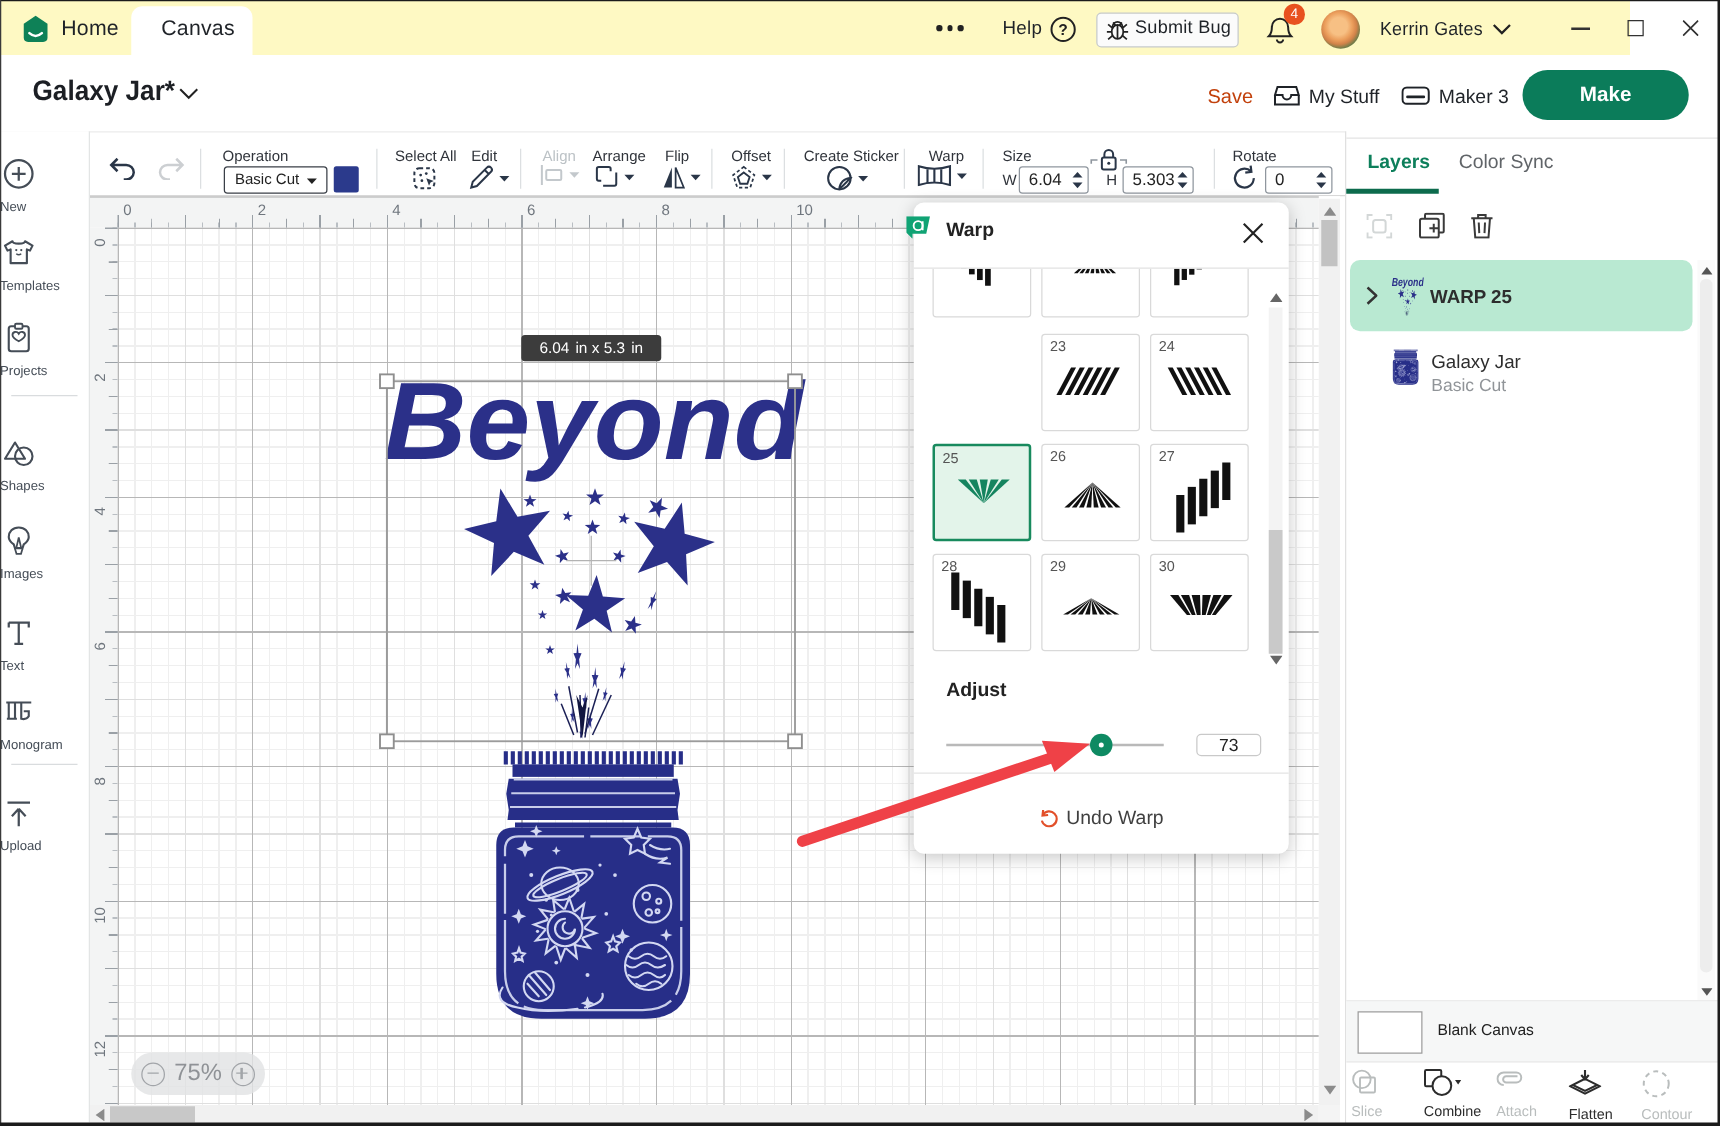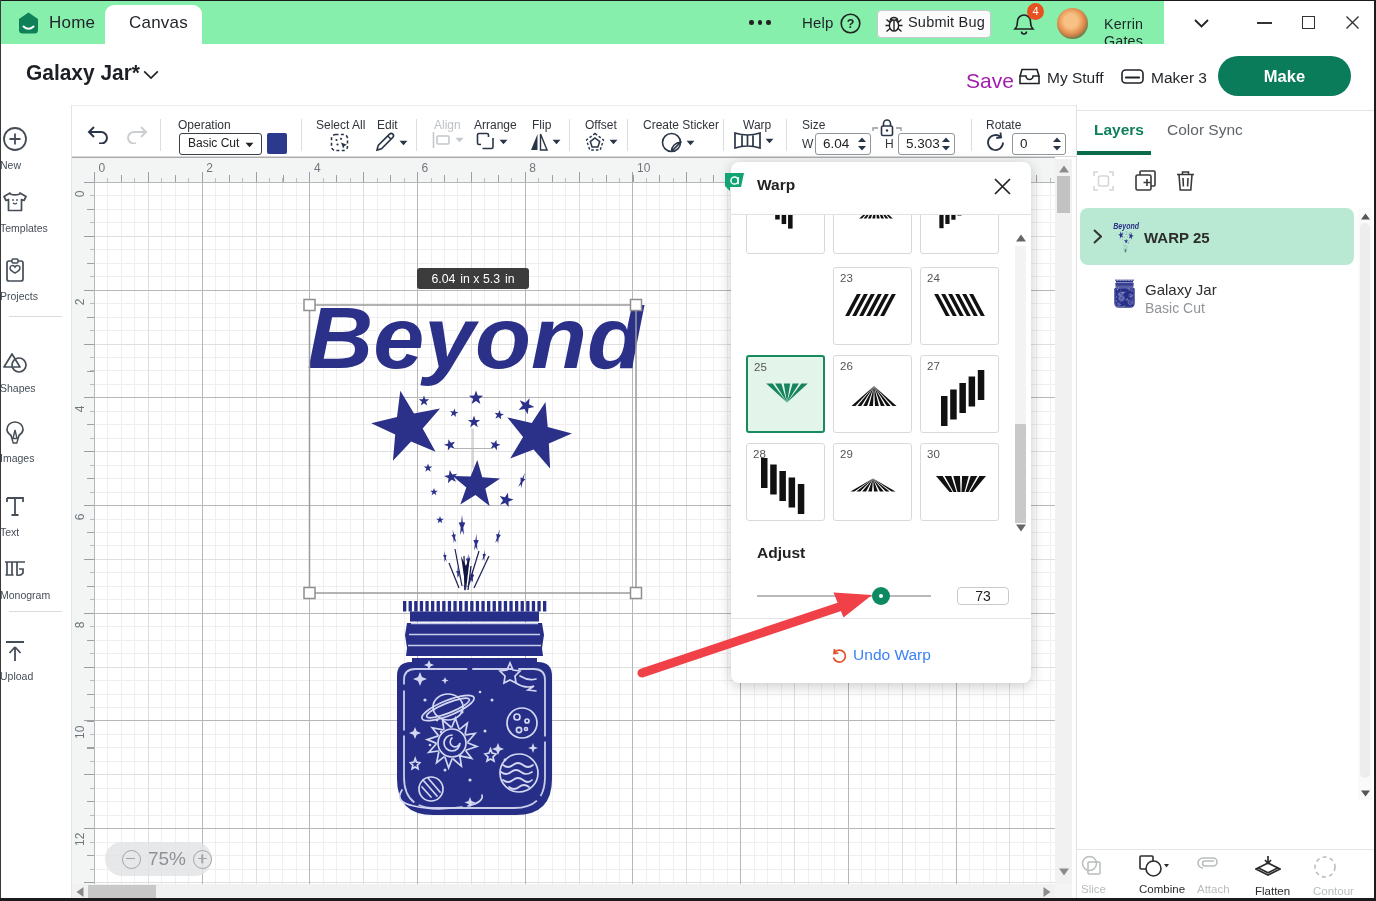--- a/index.html
+++ b/index.html
@@ -2,21 +2,21 @@
 <html><head><meta charset="utf-8"><style>
 *{margin:0;padding:0;box-sizing:border-box}
 html,body{width:1376px;height:901px;overflow:hidden;font-family:"Liberation Sans",sans-serif;background:#fff;position:relative}
 .abs{position:absolute}
 
 #wtop{position:absolute;left:0;top:0;width:1376px;height:1px;background:#1b1b1b;z-index:90}
 #wleft{position:absolute;left:0;top:0;width:1px;height:901px;background:#3a3a3a;z-index:90}
 #wright{position:absolute;right:0;top:0;width:2px;height:901px;background:#1b1b1b;z-index:90}
 #wbot{position:absolute;left:0;bottom:0;width:1376px;height:3px;background:#1b1b1b;z-index:90}
 
-#topbar{position:absolute;left:0;top:0;width:1164px;height:44px;background:#86efac}
+#topbar{position:absolute;left:0;top:0;width:1304px;height:44px;background:#fef9c3}
 #cantab{position:absolute;left:105px;top:5px;width:97px;height:39px;background:#fff;border-radius:9px 9px 0 0}
 #topbar .lbl{position:absolute;top:13px;font-size:17px;color:#1f2328;letter-spacing:0.2px}
 
 #bar2{position:absolute;left:0;top:44px;width:1376px;height:61px;background:#fff}
 
 #toolbar{position:absolute;left:0;top:105px;width:1076px;height:52px;background:#fff;border-top:1px solid #ececec;border-bottom:1px solid #d8d8d8}
 .tlab{position:absolute;top:12px;font-size:12px;color:#30343b;white-space:nowrap}
 .tlab.dis{color:#bcc2c6}
 .tsep{position:absolute;top:13px;height:32px;width:1px;background:#dcdfe1}
 .trow{position:absolute;top:26px;display:flex;align-items:center}
@@ -43,42 +43,42 @@
 #rulertop span{position:absolute;top:3px;font-size:12px;color:#6f767e}
 #rulerleft{position:absolute;left:0;top:25px;width:22px;height:702px;background:#f3f4f4;
  background-image:
  repeating-linear-gradient(to bottom,#9aa0a6 0 1px,transparent 1px 53.85px),
  repeating-linear-gradient(to bottom,#9aa0a6 0 1px,transparent 1px 26.925px),
  repeating-linear-gradient(to bottom,#b9bec3 0 1px,transparent 1px 13.4625px);
  background-size:10px 100%,7px 100%,4px 100%;background-position:right 0 top 0px,right 0 top 26.9px,right 0 top 0px;background-repeat:no-repeat}
 #rulerleft span{position:absolute;left:2px;font-size:12px;color:#6f767e;transform:rotate(-90deg);transform-origin:center;width:12px;text-align:center}
 #cansvg{position:absolute;left:22px;top:25px}
 
-#zoom{position:absolute;left:33px;top:685px;width:107px;height:34px;border-radius:17px;background:rgba(225,226,228,0.8);display:flex;align-items:center;justify-content:flex-end;color:#8f9296;font-size:19px}
+#zoom{position:absolute;left:33px;top:685px;width:107px;height:34px;border-radius:17px;background:rgba(225,226,228,0.8);display:flex;align-items:center;justify-content:center;color:#8f9296;font-size:19px}
 #zoom .zc{width:19px;height:19px;border:1.5px solid #a2a5a9;border-radius:50%;position:relative;flex:none}
 #zoom .zc i{position:absolute;left:3.5px;top:7.4px;width:9px;height:1.6px;background:#a2a5a9}
 #zoom .zc i.v{transform:rotate(90deg)}
 #zoom b{font-weight:normal;margin:0 7px}
 
 #warp{position:absolute;left:731px;top:162px;width:300px;height:521px;background:#fff;border-radius:8px;box-shadow:0 3px 14px rgba(0,0,0,0.22);z-index:20}
 #warp h3{position:absolute;left:26px;top:14px;font-size:15.5px;font-weight:bold;color:#222}
 #wclose{position:absolute;right:20px;top:16px}
 #whdr{position:absolute;left:0;top:52px;width:300px;height:1px;background:#e2e2e2;z-index:5}
 #wtiles{position:absolute;left:0;top:53px;width:283px;height:320px;overflow:hidden}
 .tile{position:absolute;width:79px;height:78px;border:1px solid #d9d9d9;border-radius:3px;background:#fff}
 .tile span{position:absolute;left:6px;top:4px;font-size:11.5px;color:#555}
 .tile.sel{border:2px solid #188a5e;background:#e3f4ea}
 #wsb{position:absolute;left:284px;top:60px;width:12px;height:312px}
 #wadj{position:absolute;left:26px;top:382px;font-size:15.5px;font-weight:bold;color:#222}
 #wslider{position:absolute;left:26px;top:433px;width:174px;height:2px;background:#b9b9b9}
 #wknob{position:absolute;left:141px;top:425px;width:18px;height:18px;border-radius:50%;background:#0e8a62}
 #wknob i{position:absolute;left:7px;top:7px;width:4.2px;height:4.2px;background:#fff;border-radius:50%}
 #winput{position:absolute;left:226px;top:425px;width:52px;height:18px;border:1px solid #c9c9c9;border-radius:4px;font-size:14px;color:#222;text-align:center;line-height:17px}
 #wdiv2{position:absolute;left:0;top:456px;width:300px;height:1px;background:#e4e4e4}
-#wundo{position:absolute;left:0;top:484px;width:300px;text-align:center;font-size:15.5px;color:#3b82f6}
+#wundo{position:absolute;left:0;top:484px;width:300px;text-align:center;font-size:15.5px;color:#404040}
 
 #rpanel{position:absolute;left:1076px;top:105px;width:300px;height:796px;background:#fff;border-left:1px solid #e0e0e0}
 #rpanel .tabs{position:absolute;left:0;top:5px;width:300px;height:45px;border-top:1px solid #e4e4e4}
 #rtab1{position:absolute;left:17px;top:16px;font-size:15.5px;font-weight:bold;color:#0d7f5b}
 #rtab2{position:absolute;left:90px;top:16px;font-size:15.5px;color:#606468}
 #runder{position:absolute;left:0px;top:46px;width:74px;height:3.5px;background:#0d6b4d}
 #licons{position:absolute;left:0;top:50px;width:300px;height:50px}
 #llist{position:absolute;left:0;top:100px;width:300px;height:695px}
 .lrow1{position:absolute;left:3px;top:3px;width:274px;height:57px;background:#b9e9d2;border-radius:8px}
 #blankrow{position:absolute;left:0;top:695px;width:300px;height:49px;background:#f6f7f7;border-top:1px solid #ececec}
@@ -129,21 +129,21 @@
  <svg class="abs" style="left:1346px;top:16px" width="13" height="13" viewBox="0 0 13 13">
       <path d="M0.5,0.5 L12.5,12.5 M12.5,0.5 L0.5,12.5" stroke="#333" stroke-width="1.4"></path>
     </svg>
 </div>
 
 <div id="bar2">
  <span class="abs" style="left:26px;top:16px;font-size:22.5px;font-weight:600;color:#1c1f24;transform:scaleX(0.93);transform-origin:left">Galaxy Jar*</span>
  <svg class="abs" style="left:143px;top:26px" width="16" height="10" viewBox="0 0 17 11">
       <path d="M1,1.5 L8.5,9 L16,1.5" fill="none" stroke="#222" stroke-width="1.8"></path>
     </svg>
- <span class="abs" style="left:966px;top:25px;font-size:21px;color:#a21caf">Save</span>
+ <span class="abs" style="left:966px;top:25px;font-size:16px;color:#c2410c">Save</span>
  <svg class="abs" style="left:1019px;top:24px" width="21" height="17" viewBox="0 0 21 17">
       <path d="M1,8 V15.5 H20 V8 M1,8 L3,1.5 H18 L20,8 H14 a3.5,3.5 0 0,1 -7,0 Z" fill="none" stroke="#1f2328" stroke-width="1.6"></path>
     </svg>
  <span class="abs" style="left:1047px;top:25px;font-size:15.5px;color:#1f2328">My Stuff</span>
  <svg class="abs" style="left:1121px;top:25px" width="23" height="15" viewBox="0 0 23 15">
       <rect x="1" y="1" width="21" height="13" rx="3.5" fill="none" stroke="#1f2328" stroke-width="1.6"></rect>
       <path d="M5,8.5 h13" stroke="#1f2328" stroke-width="2.2" stroke-linecap="round"></path>
     </svg>
  <span class="abs" style="left:1151px;top:25px;font-size:15.5px;color:#1f2328">Maker 3</span>
  <div class="abs" style="left:1218px;top:12px;width:133px;height:40px;border-radius:20px;background:#0b7c5a;color:#fff;font-size:16.5px;font-weight:bold;text-align:center;line-height:40px">Make</div>
@@ -800,20 +800,24 @@
   <span class="abs" style="left:68px;top:95px;font-size:14px;color:#909498">Basic Cut</span>
   <div class="abs" style="left:281px;top:3px;width:14px;height:592px;background:#fafafa"></div>
   <svg class="abs" style="left:284px;top:8px" width="9" height="7" viewBox="0 0 9 7">
         <path d="M4.5,0.5 L9,6.5 H0 Z" fill="#555"></path>
       </svg>
   <div class="abs" style="left:283px;top:18px;width:10px;height:555px;background:#ededed;border-radius:5px"></div>
   <svg class="abs" style="left:284px;top:585px" width="9" height="7" viewBox="0 0 9 7">
         <path d="M4.5,6.5 L9,0.5 H0 Z" fill="#555"></path>
       </svg>
  </div>
+ <div id="blankrow">
+  <div class="abs" style="left:9px;top:8px;width:52px;height:34px;background:#fff;border:1.5px solid #9c9c9c"></div>
+  <span class="abs" style="left:73px;top:16px;font-size:12.5px;color:#1f1f1f">Blank Canvas</span>
+ </div>
  <div id="bbar">
   <div class="bitem dis" style="left:4px"><svg width="22" height="22" viewBox="0 0 22 22">
           <g stroke="#b9bdbd" stroke-width="1.5" fill="none">
             <circle cx="8.5" cy="8.5" r="7"></circle>
             <rect x="7" y="7" width="12" height="12" rx="1"></rect>
           </g>
         </svg><div>Slice</div></div>
   <div class="bitem on" style="left:62px"><svg width="30" height="22" viewBox="0 0 30 22">
           <g stroke="#2c2c2c" stroke-width="1.6" fill="none">
             <rect x="1" y="1" width="13" height="13" rx="1"></rect>

